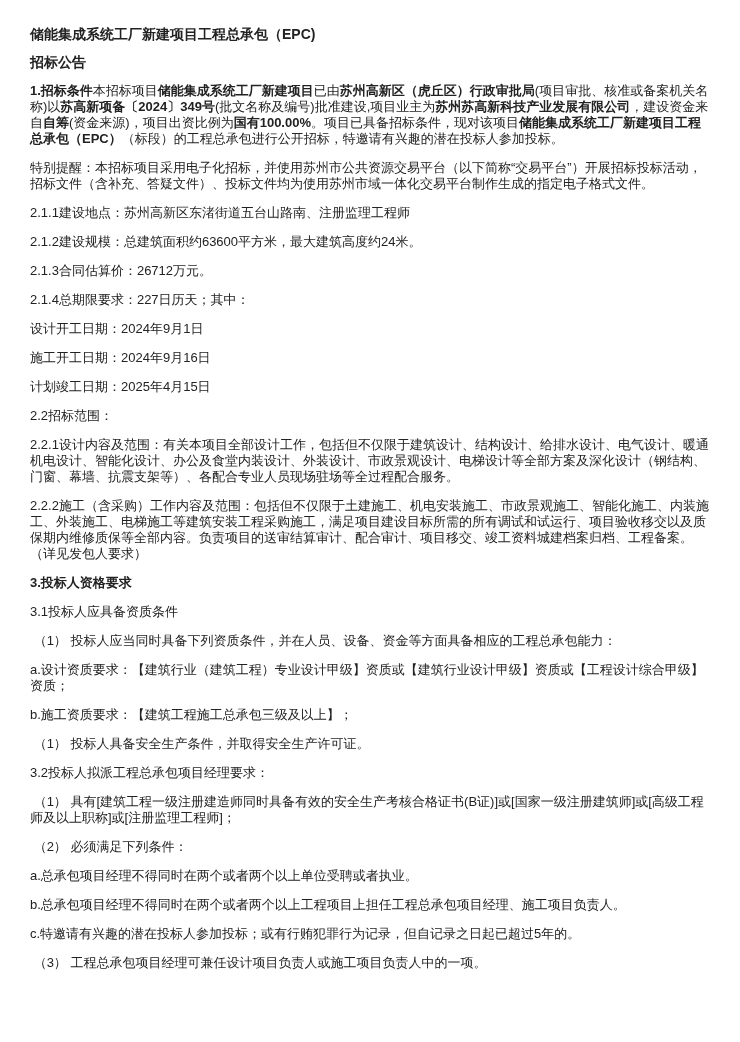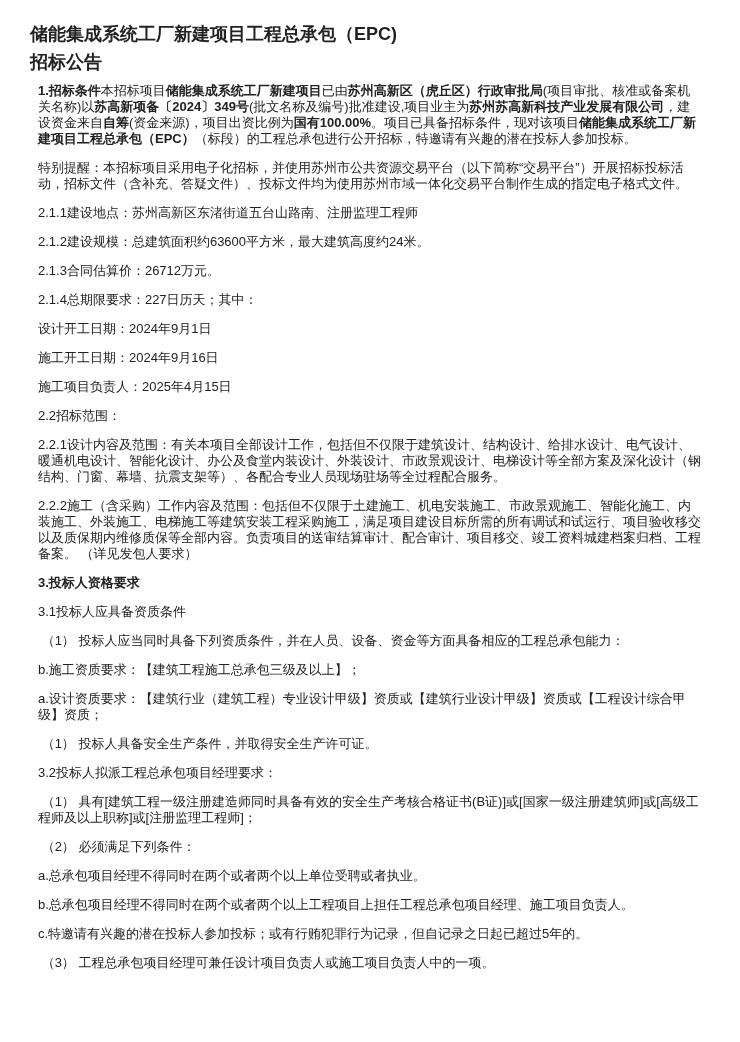--- a/index.html
+++ b/index.html
@@ -8,56 +8,56 @@
     min-height:1042px;
     box-sizing:border-box;
     padding:14px 30px 40px 30px;
     background:#ffffff;
     color:#222222;
     font-family:"Liberation Sans","DejaVu Sans",sans-serif;
     font-size:13px;
     line-height:16px;
   }
   .doc-title, .doc-subtitle{
-    font-size:18px;
+    font-size:14px;
     line-height:16px;
     font-weight:700;
     margin:12px 0;
   }
   .doc-body p{
-    margin:13px 8px;
+    margin:13px 0;
     white-space:pre-wrap;
     word-break:break-all;
   }
   .doc-body span.b{font-weight:700;}
 </style>
 </head>
 <body>
 
 <div class="page">
   <div class="doc-title">储能集成系统工厂新建项目工程总承包（EPC)</div>
   <div class="doc-subtitle">招标公告</div>
   <div class="doc-body">
       <p><span class="b">1.招标条件</span><span>本招标项目</span><span class="b">储能集成系统工厂新建项目</span><span>已由</span><span class="b">苏州高新区（虎丘区）行政审批局</span><span>(项目审批、核准或备案机关名称)以</span><span class="b">苏高新项备〔2024〕349号</span><span>(批文名称及编号)批准建设,项目业主为</span><span class="b">苏州苏高新科技产业发展有限公司</span><span>，建设资金来自</span><span class="b">自筹</span><span>(资金来源)，项目出资比例为</span><span class="b">国有100.00%</span><span>。项目已具备招标条件，现对该项目</span><span class="b">储能集成系统工厂新建项目工程总承包（EPC）</span><span>（标段）的工程总承包进行公开招标，特邀请有兴趣的潜在投标人参加投标。</span></p>
       <p><span>特别提醒：本招标项目采用电子化招标，并使用苏州市公共资源交易平台（以下简称“交易平台”）开展招标投标活动，招标文件（含补充、答疑文件）、投标文件均为使用苏州市域一体化交易平台制作生成的指定电子格式文件。</span></p>
       <p><span>2.1.1建设地点：苏州高新区东渚街道五台山路南、注册监理工程师</span></p>
       <p><span>2.1.2建设规模：总建筑面积约63600平方米，最大建筑高度约24米。</span></p>
       <p><span>2.1.3合同估算价：26712万元。</span></p>
       <p><span>2.1.4总期限要求：227日历天；其中：</span></p>
       <p><span>设计开工日期：2024年9月1日</span></p>
       <p><span>施工开工日期：2024年9月16日</span></p>
-      <p><span>施工项目负责人：2025年4月15日</span></p>
+      <p><span>计划竣工日期：2025年4月15日</span></p>
       <p><span>2.2招标范围：</span></p>
       <p><span>2.2.1设计内容及范围：有关本项目全部设计工作，包括但不仅限于建筑设计、结构设计、给排水设计、电气设计、暖通机电设计、智能化设计、办公及食堂内装设计、外装设计、市政景观设计、电梯设计等全部方案及深化设计（钢结构、门窗、幕墙、抗震支架等）、各配合专业人员现场驻场等全过程配合服务。</span></p>
       <p><span>2.2.2施工（含采购）工作内容及范围：包括但不仅限于土建施工、机电安装施工、市政景观施工、智能化施工、内装施工、外装施工、电梯施工等建筑安装工程采购施工，满足项目建设目标所需的所有调试和试运行、项目验收移交以及质保期内维修质保等全部内容。负责项目的送审结算审计、配合审计、项目移交、竣工资料城建档案归档、工程备案。 （详见发包人要求）</span></p>
       <p><span class="b">3.投标人资格要求</span></p>
       <p><span>3.1投标人应具备资质条件</span></p>
       <p><span> （1） 投标人应当同时具备下列资质条件，并在人员、设备、资金等方面具备相应的工程总承包能力：</span></p>
+      <p><span>a.设计资质要求：【建筑行业（建筑工程）专业设计甲级】资质或【建筑行业设计甲级】资质或【工程设计综合甲级】资质；</span></p>
       <p><span>b.施工资质要求：【建筑工程施工总承包三级及以上】；</span></p>
-      <p><span>a.设计资质要求：【建筑行业（建筑工程）专业设计甲级】资质或【建筑行业设计甲级】资质或【工程设计综合甲级】资质；</span></p>
       <p><span> （1） 投标人具备安全生产条件，并取得安全生产许可证。</span></p>
       <p><span>3.2投标人拟派工程总承包项目经理要求：</span></p>
       <p><span> （1） 具有[建筑工程一级注册建造师同时具备有效的安全生产考核合格证书(B证)]或[国家一级注册建筑师]或[高级工程师及以上职称]或[注册监理工程师]；</span></p>
       <p><span> （2） 必须满足下列条件：</span></p>
       <p><span>a.总承包项目经理不得同时在两个或者两个以上单位受聘或者执业。</span></p>
       <p><span>b.总承包项目经理不得同时在两个或者两个以上工程项目上担任工程总承包项目经理、施工项目负责人。</span></p>
       <p><span>c.特邀请有兴趣的潜在投标人参加投标；或有行贿犯罪行为记录，但自记录之日起已超过5年的。</span></p>
       <p><span> （3） 工程总承包项目经理可兼任设计项目负责人或施工项目负责人中的一项。</span></p>
     </div>
 </div>

